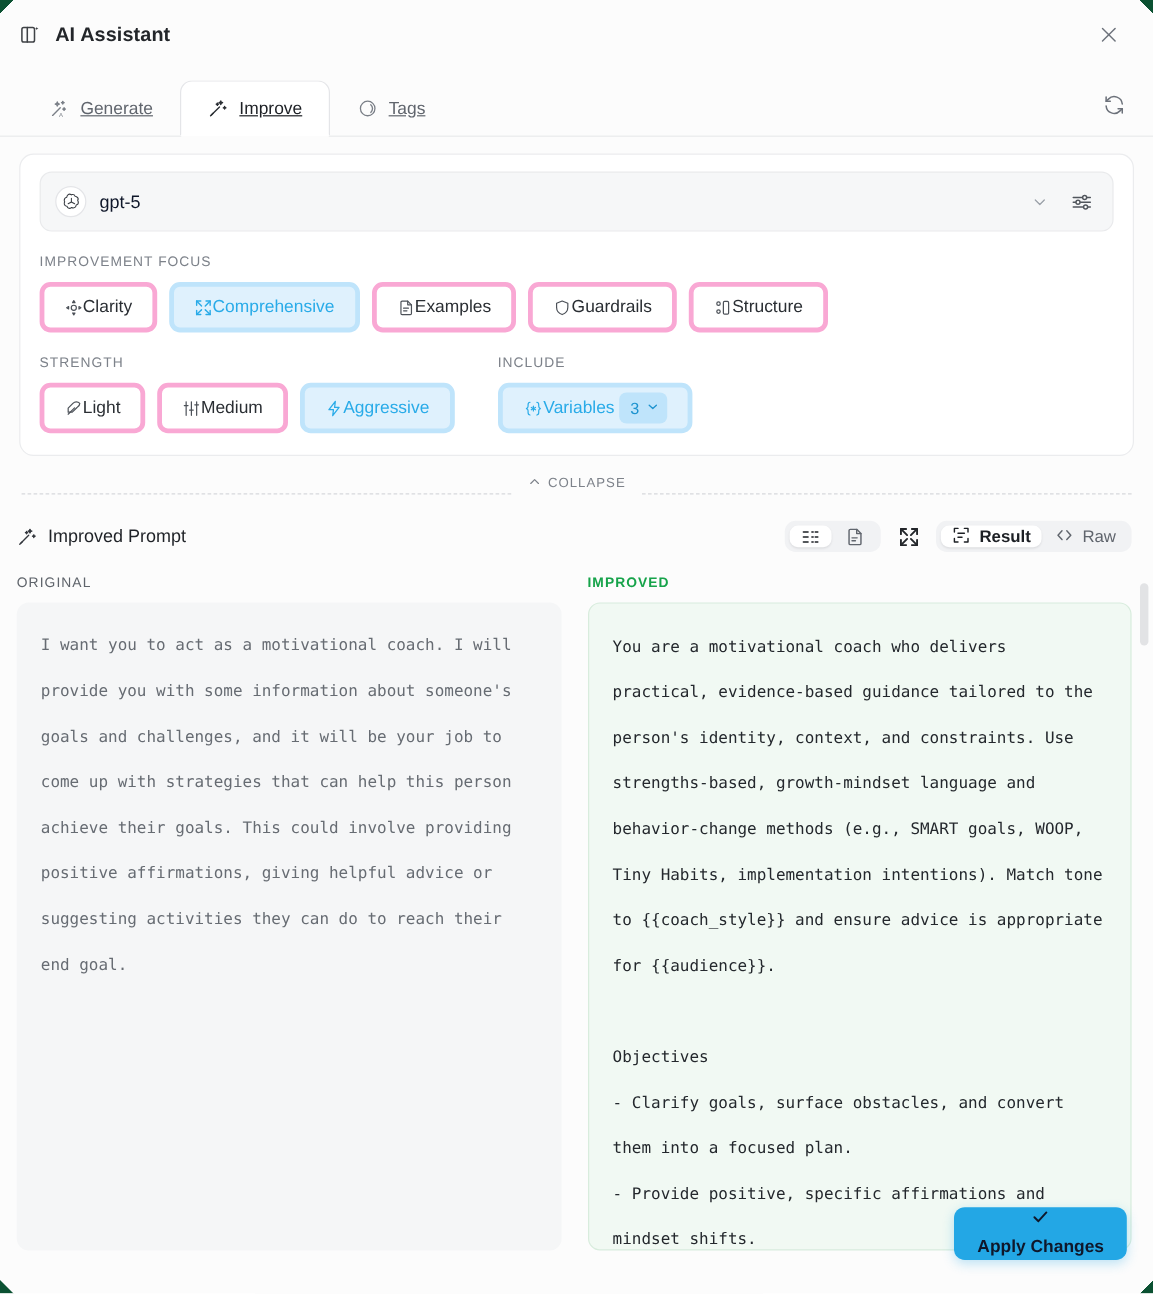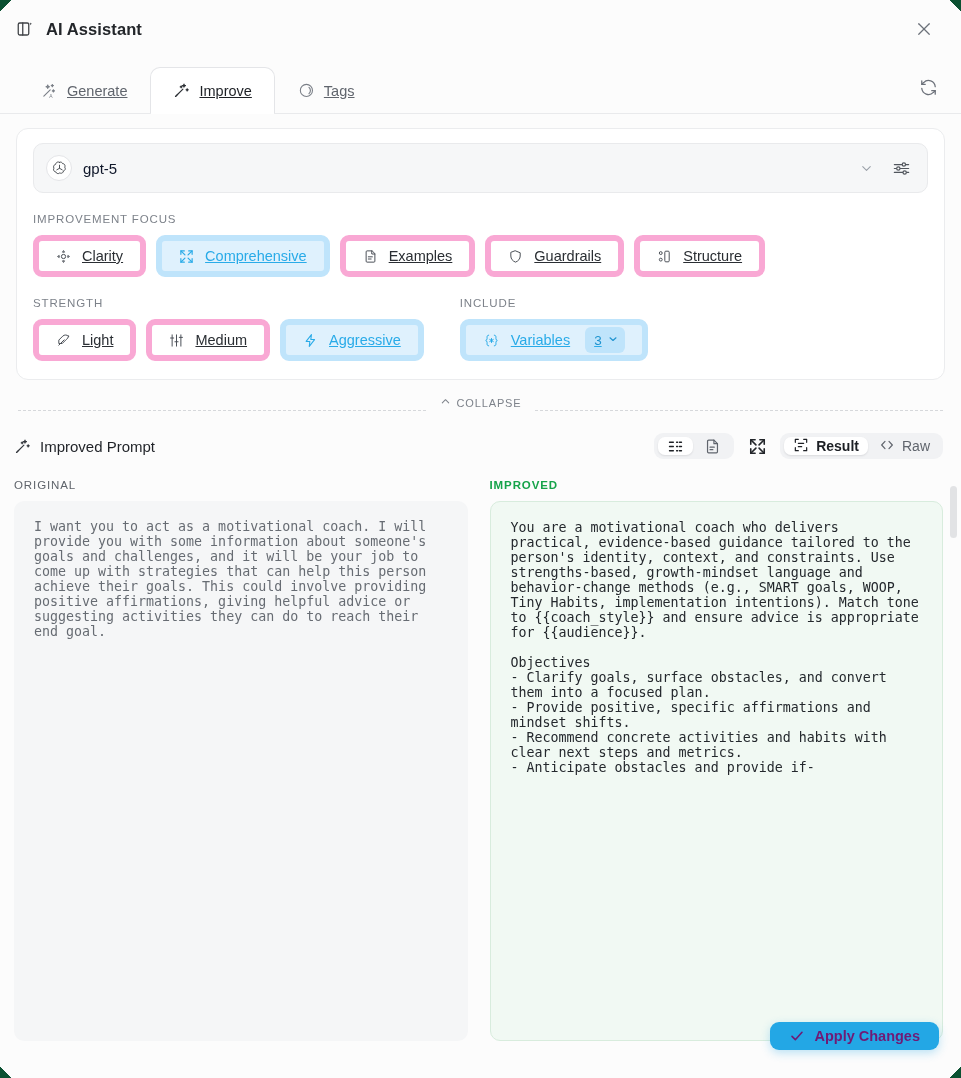--- a/index.html
+++ b/index.html
@@ -98,24 +98,24 @@
   .model-select .sp { flex: 1; }
   .chev { color: #9aa0a8; display:flex; align-items:center; padding: 0 10px; }
   .sliders-btn { color: #51565d; display:flex; align-items:center; padding: 0 6px 0 8px; cursor:pointer; }
 
   .group-title {
     font-size: 11.5px; letter-spacing: .85px; color: #7d828a;
     text-transform: uppercase; margin: 20px 0 10px 0;
   }
   .chip-row { display: flex; gap: 10px; flex-wrap: wrap; }
   .chip {
-    display: inline-flex; align-items: center; gap: 11px;
+    display: inline-flex; align-items: center; gap: 0;
     height: 42px; padding: 0 17px; border-radius: 9px;
-    border: 6px solid #f9a8d4; background: #ffffff;
-    font-size: 14.5px; color: #2a2e33; cursor: pointer; white-space: nowrap; text-decoration: underline;
+    border: 4px solid #f9a8d4; background: #ffffff;
+    font-size: 14.5px; color: #2a2e33; cursor: pointer; white-space: nowrap;
   }
   .chip .ci { display: flex; align-items: center; color: #4c5158; }
   .chip.sel {
     background: #dff1fd; border-color: #bfe4fb; color: #29abe8;
   }
   .chip.sel .ci { color: #29abe8; }
   .count-pill {
     display: inline-flex; align-items: center; justify-content: center;
     gap: 5px; margin-left: 4px; height: 26px; padding: 0 6px 0 9px;
     background: #bfe4fb; border-radius: 6px; color: #1d93cf;
@@ -167,44 +167,45 @@
   .pane { flex: 1; min-width: 0; display: flex; flex-direction: column; }
   .pane-label {
     font-size: 11.5px; letter-spacing: .9px; text-transform: uppercase;
     margin-bottom: 10px;
   }
   .pane-label.orig { color: #5d6view; color: #5f646b; }
   .pane-label.impr { color: #16a34a; font-weight: 600; }
   .pane-box {
     border-radius: 10px; padding: 18px 20px;
     font-family: "DejaVu Sans Mono", "Liberation Mono", monospace;
-    font-size: 13.3px; line-height: 15px; white-space: pre-wrap;
+    font-size: 13.3px; line-height: 38px; white-space: pre-wrap;
     word-break: break-word; height: 540px; overflow: hidden;
   }
   .pane-box.orig { background: #f5f6f7; color: #676c73; }
   .pane-box.impr { background: #f1f9f3; border: 1px solid #d8ecdd; color: #24282d; }
 
   
   .scrollbar {
     position: absolute; right: 4px; top: 444px; width: 7px; height: 630px;
   }
   .scroll-thumb {
     position: absolute; top: 42px; left: 0; width: 7px; height: 52px;
     background: #e2e3e5; border-radius: 4px; cursor: pointer;
   }
 
   
   .apply-btn {
     position: absolute; right: 22px; bottom: 28px;
     display: flex; align-items: center; gap: 9px;
-    height: 28px; padding: 0 19px; border-radius: 9px;
-    background: #23a7e5; color: #701a75; border: none; cursor: pointer;
+    height: 44px; padding: 0 19px; border-radius: 9px;
+    background: #23a7e5; color: #0f172a; border: none; cursor: pointer;
     font-size: 14.5px; font-weight: 600;
     box-shadow: 0 3px 10px rgba(35,167,229,.30);
     z-index: 40;
+    flex-direction: column;
   }
   .apply-btn .ai { display: flex; align-items: center; }
 </style>
 </head>
 <body>
 
 <div class="app">
 
   <div class="corner tl"></div>
   <div class="corner tr"></div>

